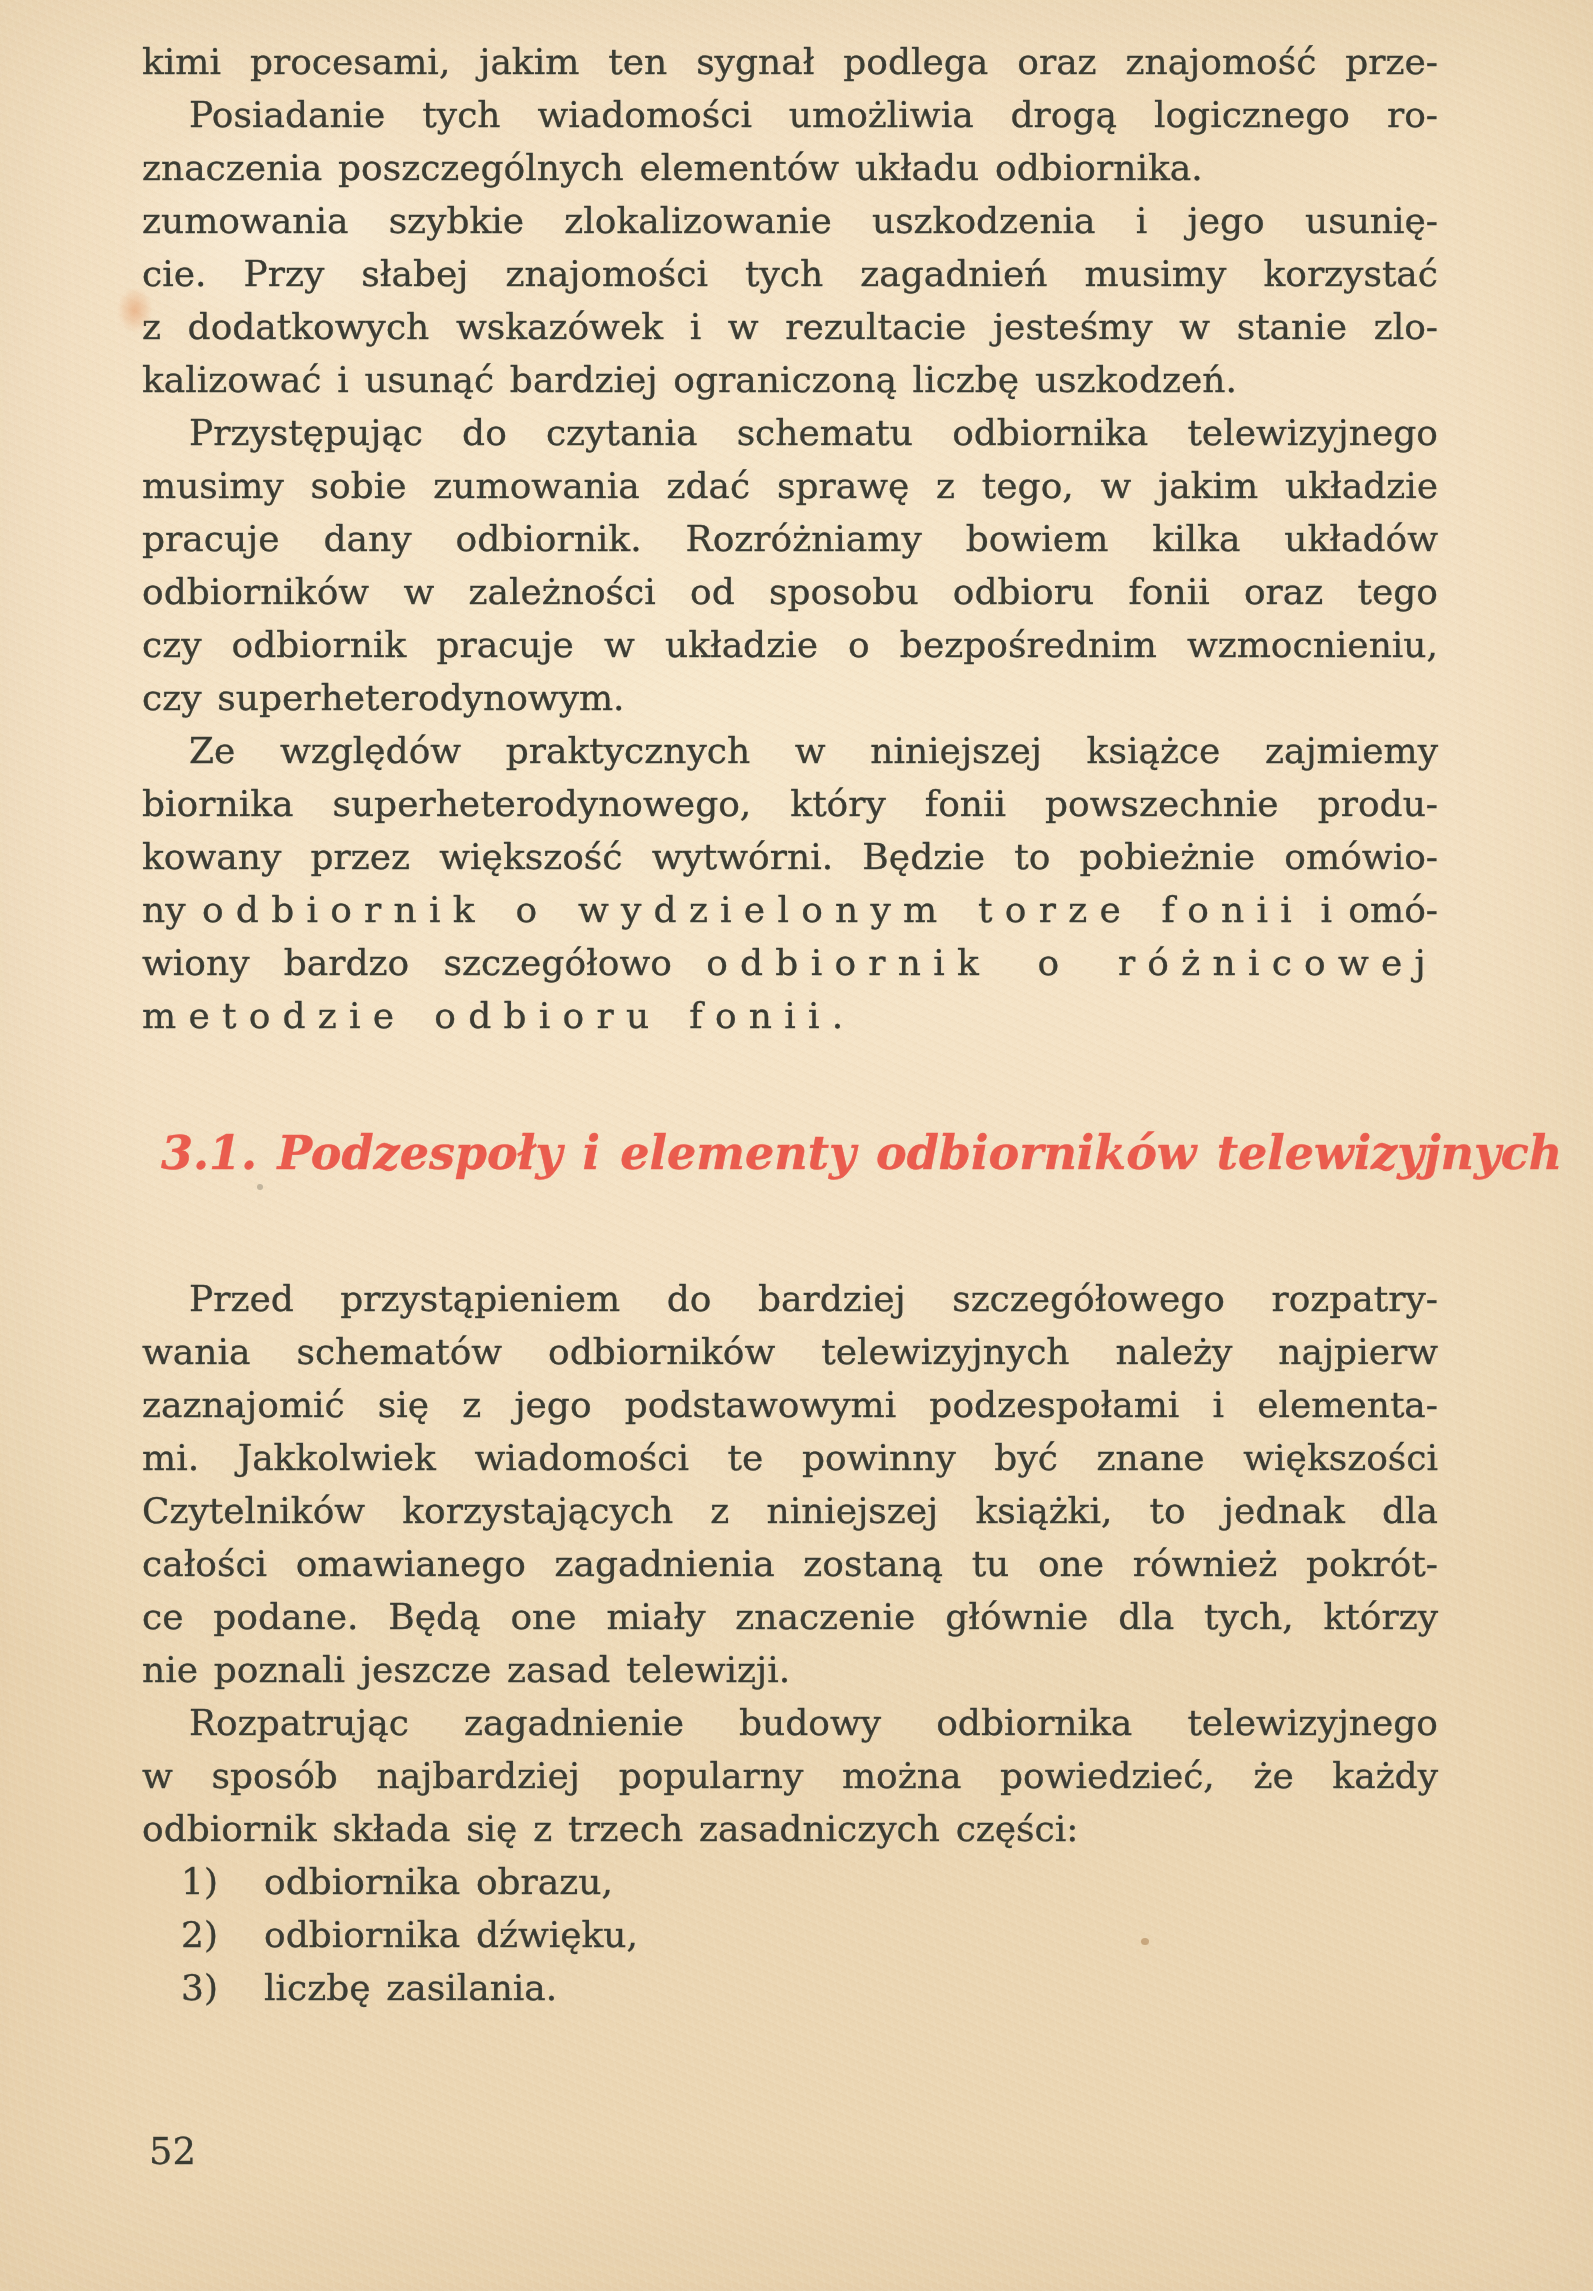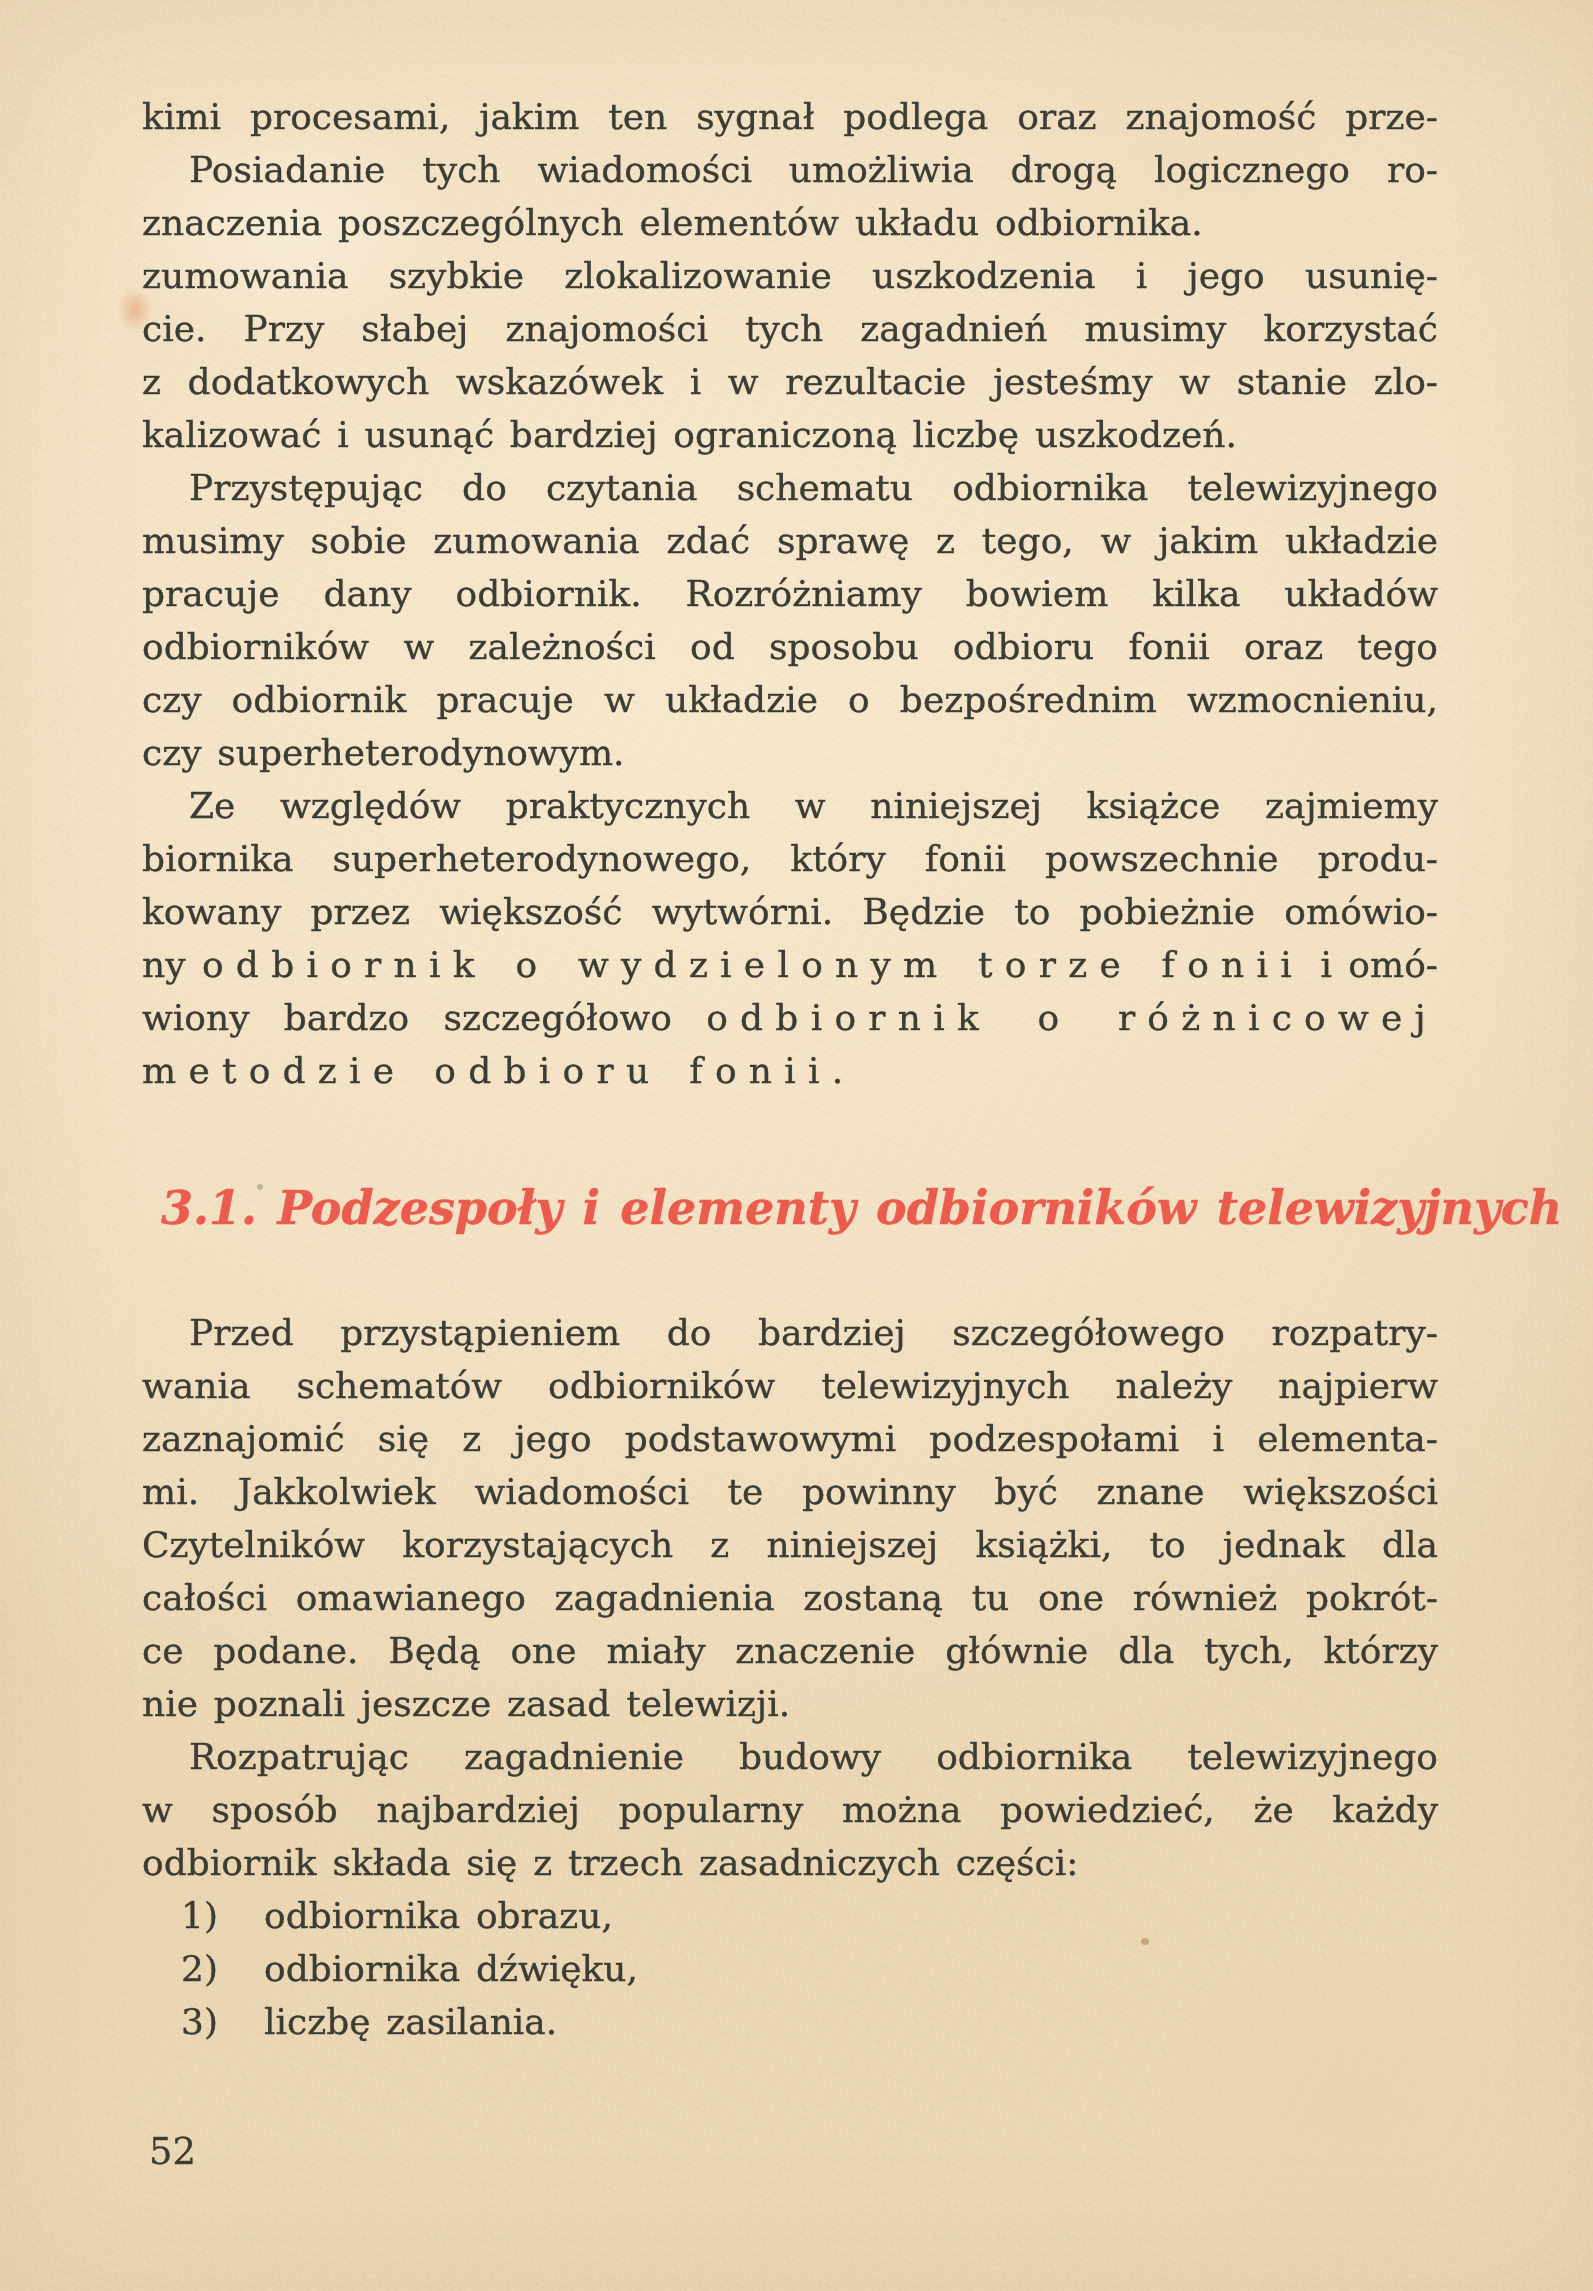--- a/index.html
+++ b/index.html
@@ -30,41 +30,41 @@
       repeating-linear-gradient(24deg,  rgba(213,184,145,0.055) 0 2px, rgba(255,248,232,0.05) 2px 5px, transparent 5px 9px),
       repeating-linear-gradient(-33deg, rgba(208,178,138,0.045) 0 1px, transparent 1px 6px),
       repeating-linear-gradient(80deg,  rgba(255,252,240,0.05) 0 2px, transparent 2px 7px);
   }
 
   .textblock {
     position: absolute;
     left: 142px;
     top: 0;
     width: 1296px;
-    padding-top: 90px;
+    padding-top: 35px;
     color: #3b3c33;
     font-size: 36px;
     line-height: 53px;
     word-spacing: 0.12em;
     -webkit-text-stroke: 0.3px rgba(59, 60, 51, 0.85);
     text-shadow: 0 0 1px rgba(59, 60, 51, 0.28);
   }
 
   .line {
     text-align: justify;
     text-align-last: justify;
     white-space: nowrap;
   }
   .line.noj { text-align-last: left; }
   .line.indent { text-indent: 47px; }
 
   .sp { letter-spacing: 0.34em; }
 
   .heading {
-    margin: 79px 0 65px 0;
+    margin: 79px 0 86px 0;
     font-size: 46px;
     line-height: 65px;
     font-weight: bold;
     font-style: italic;
     text-indent: 19px;
     color: #ea5c4e;
     -webkit-text-stroke: 0.4px rgba(234, 92, 78, 0.8);
     text-shadow: 0 0 1px rgba(234, 92, 78, 0.35);
     white-space: nowrap;
     text-align: left;

